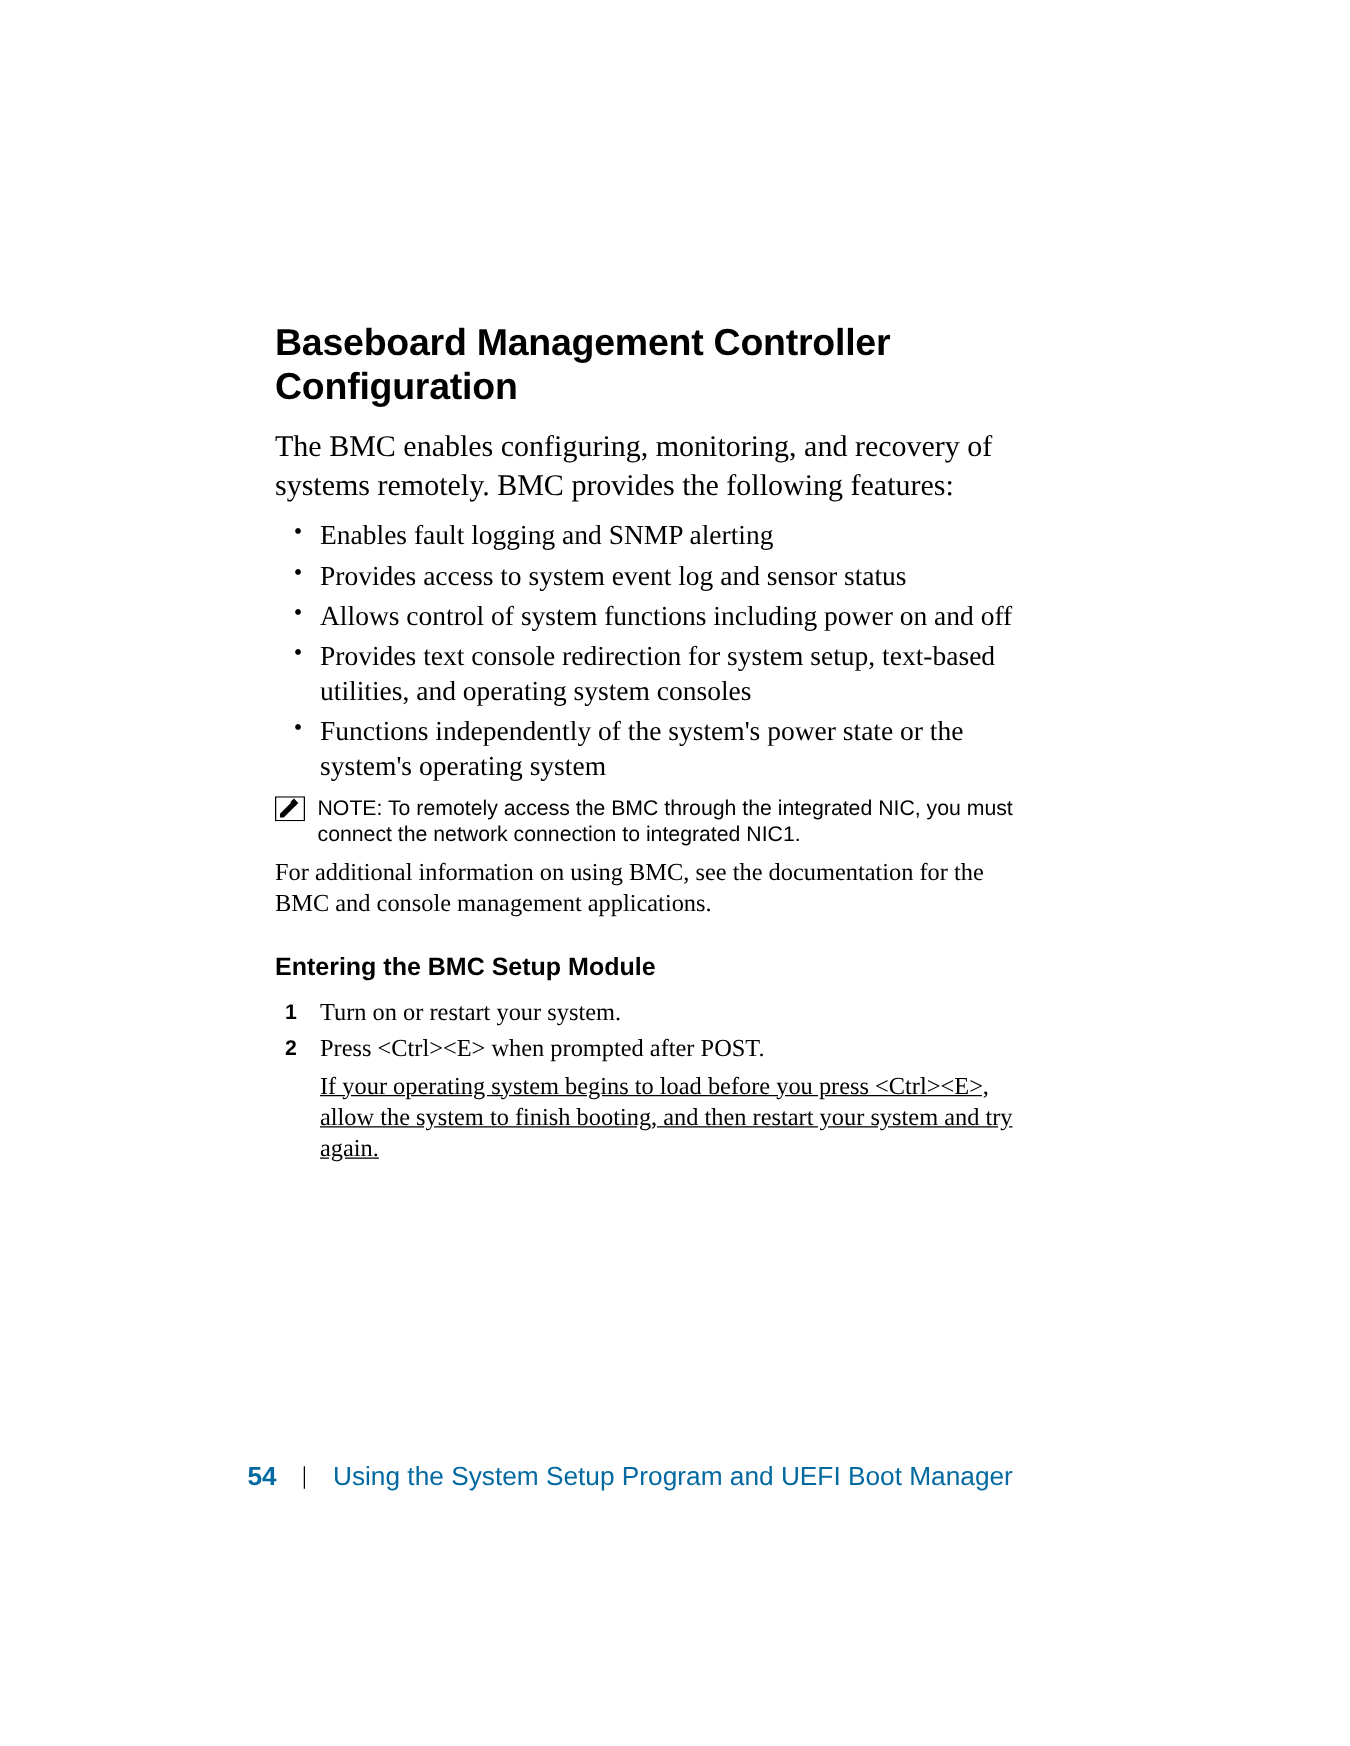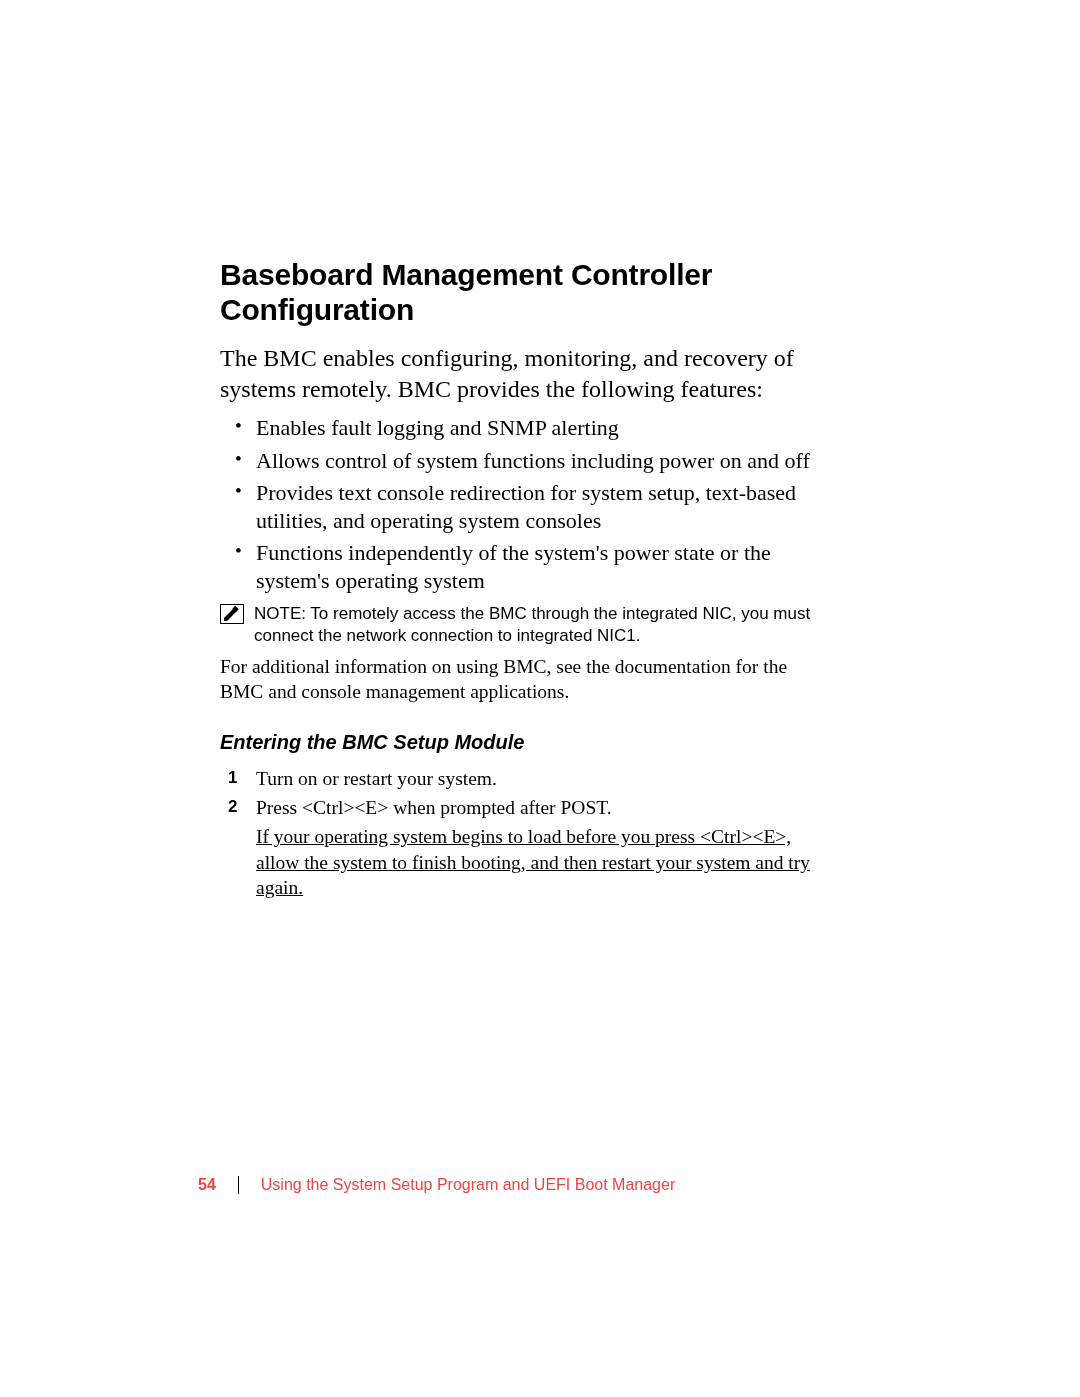--- a/index.html
+++ b/index.html
@@ -73,21 +73,20 @@
   .para {
     font-size: 19.5px;
     line-height: 1.28;
     margin: 0 0 26px 0;
   }
   .subheading {
     font-family: "Helvetica Neue", Helvetica, Arial, sans-serif;
     font-weight: 700;
     font-size: 20px;
     margin: 0 0 12px 0;
-    font-style: italic;
   }
   ol.steps {
     list-style: none;
     padding: 0;
     margin: 0;
     counter-reset: step;
   }
   ol.steps > li {
     position: relative;
     counter-increment: step;
@@ -109,22 +108,22 @@
     margin-top: 4px;
     text-decoration: underline;
   }
   .footer {
     position: absolute;
     left: 198px;
     bottom: 203px;
     display: flex;
     align-items: center;
     font-family: "Helvetica Neue", Helvetica, Arial, sans-serif;
-    font-size: 16px;
-    color: #ef4444;
+    font-size: 21px;
+    color: #0369a1;
     gap: 22px;
   }
   .footer .page-num {
     font-weight: 700;
   }
   .footer .sep {
     width: 1px;
     height: 18px;
     background: #000;
     display: inline-block;
@@ -134,20 +133,21 @@
 <body>
 
 <div class="page">
 
   <h1 class="heading">Baseboard Management Controller Configuration</h1>
 
   <p class="intro">The BMC enables configuring, monitoring, and recovery of systems remotely. BMC provides the following features:</p>
 
   <ul class="bullets">
     <li>Enables fault logging and SNMP alerting</li>
+    <li>Provides access to system event log and sensor status</li>
     <li>Allows control of system functions including power on and off</li>
     <li>Provides text console redirection for system setup, text-based utilities, and operating system consoles</li>
     <li>Functions independently of the system's power state or the system's operating system</li>
   </ul>
 
   <div class="note-row">
     <span class="note-icon">
       <svg viewBox="0 0 24 20" width="24" height="20">
         <rect x="0.5" y="0.5" width="23" height="19" fill="#fff" stroke="#000" stroke-width="1"></rect>
         <polygon points="4,14 14,4 17,7 7,17 4,17" fill="#000"></polygon>

